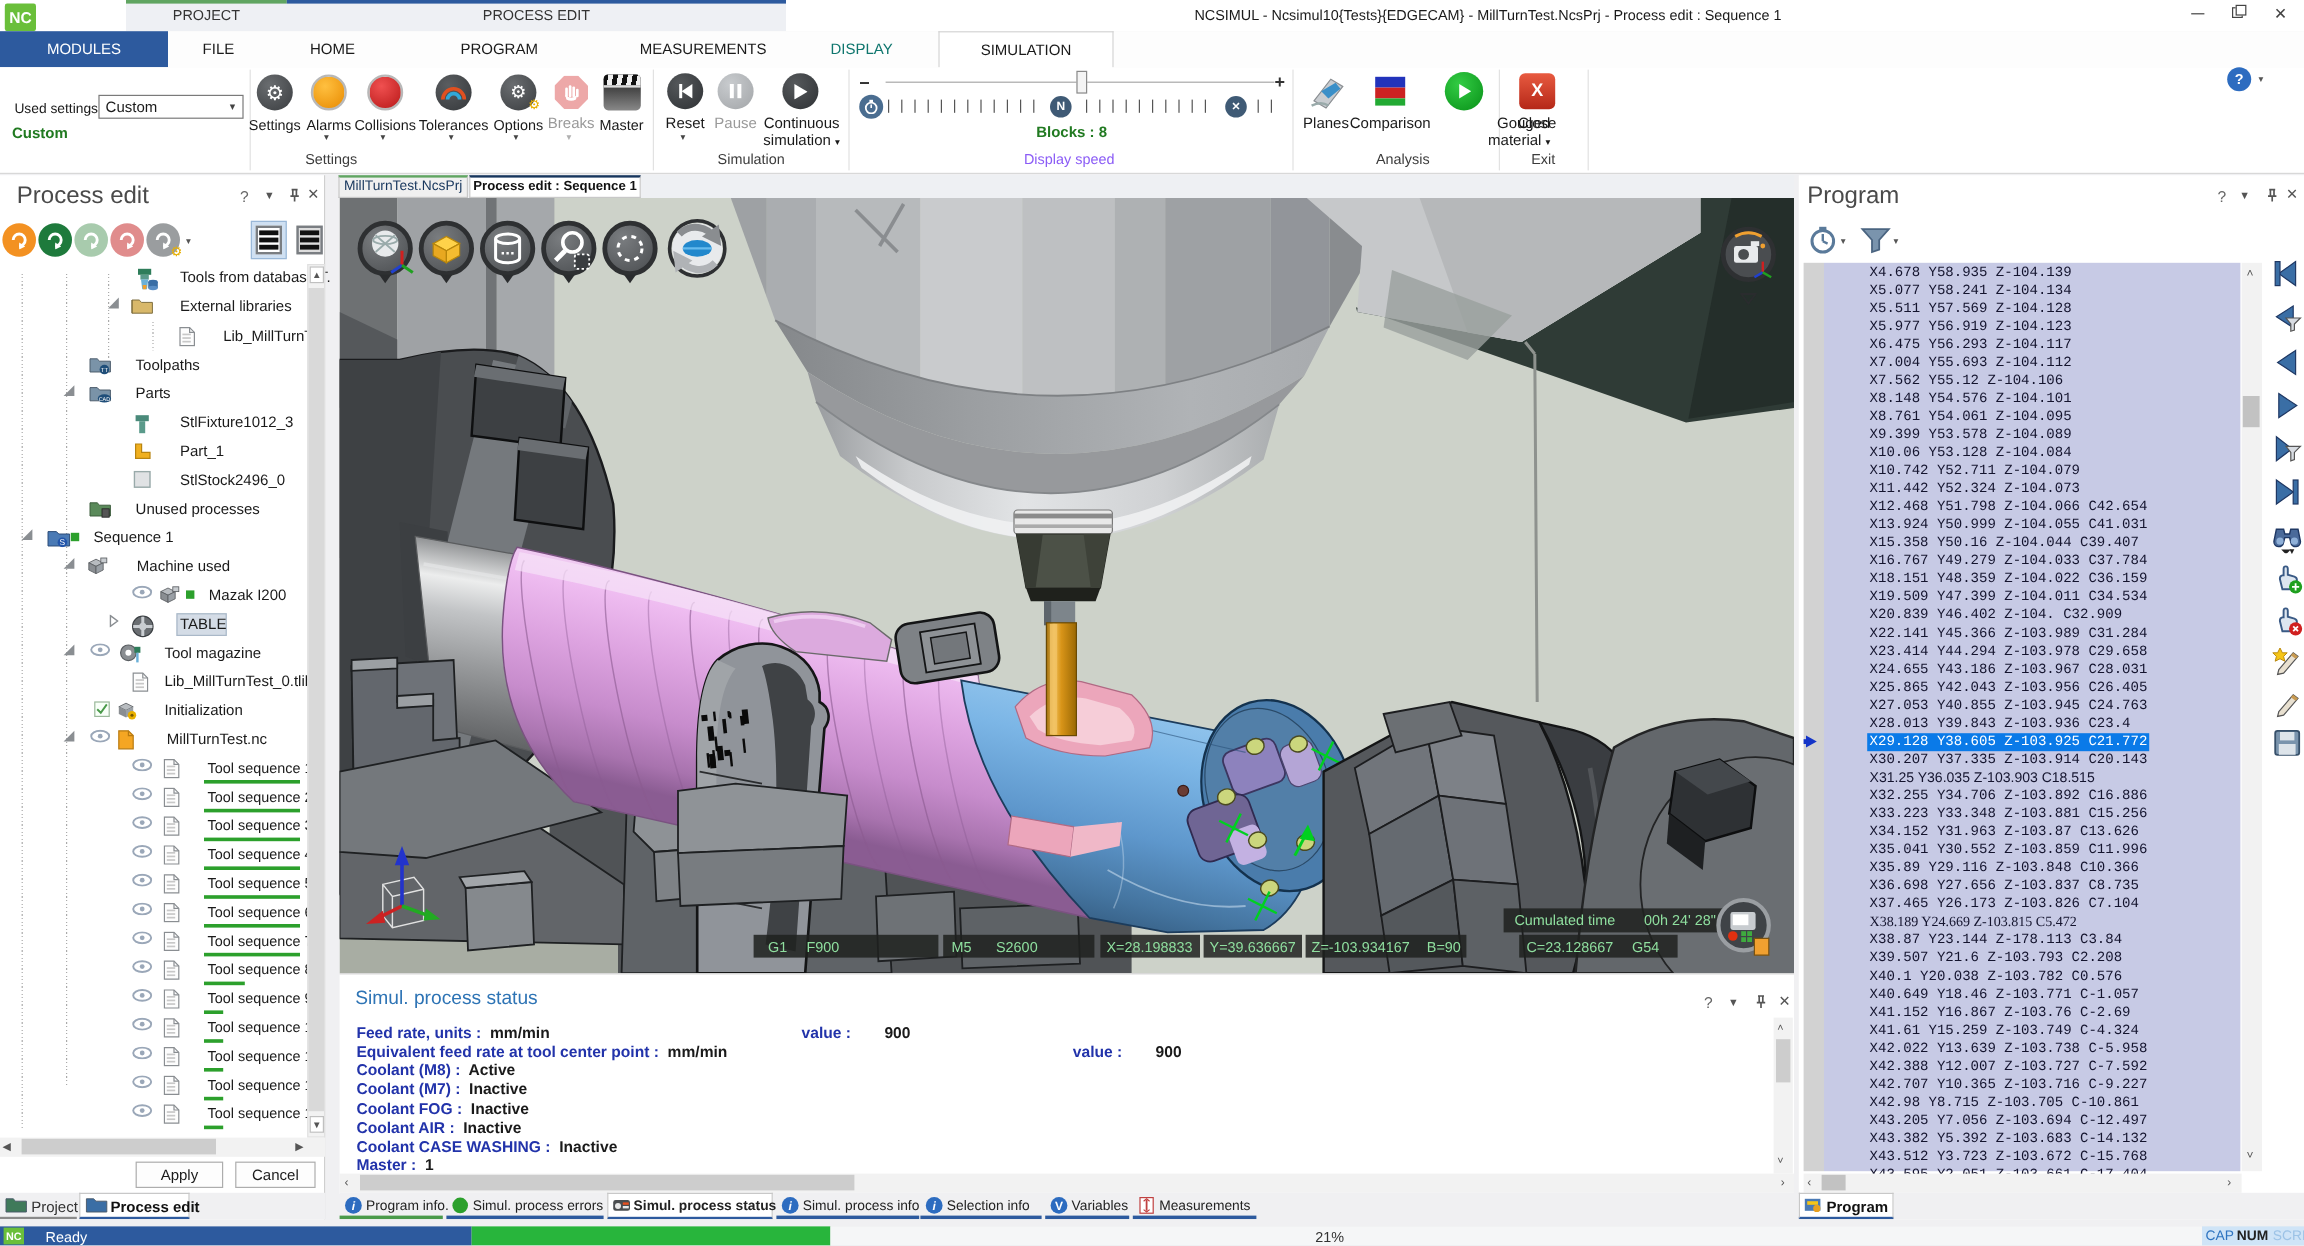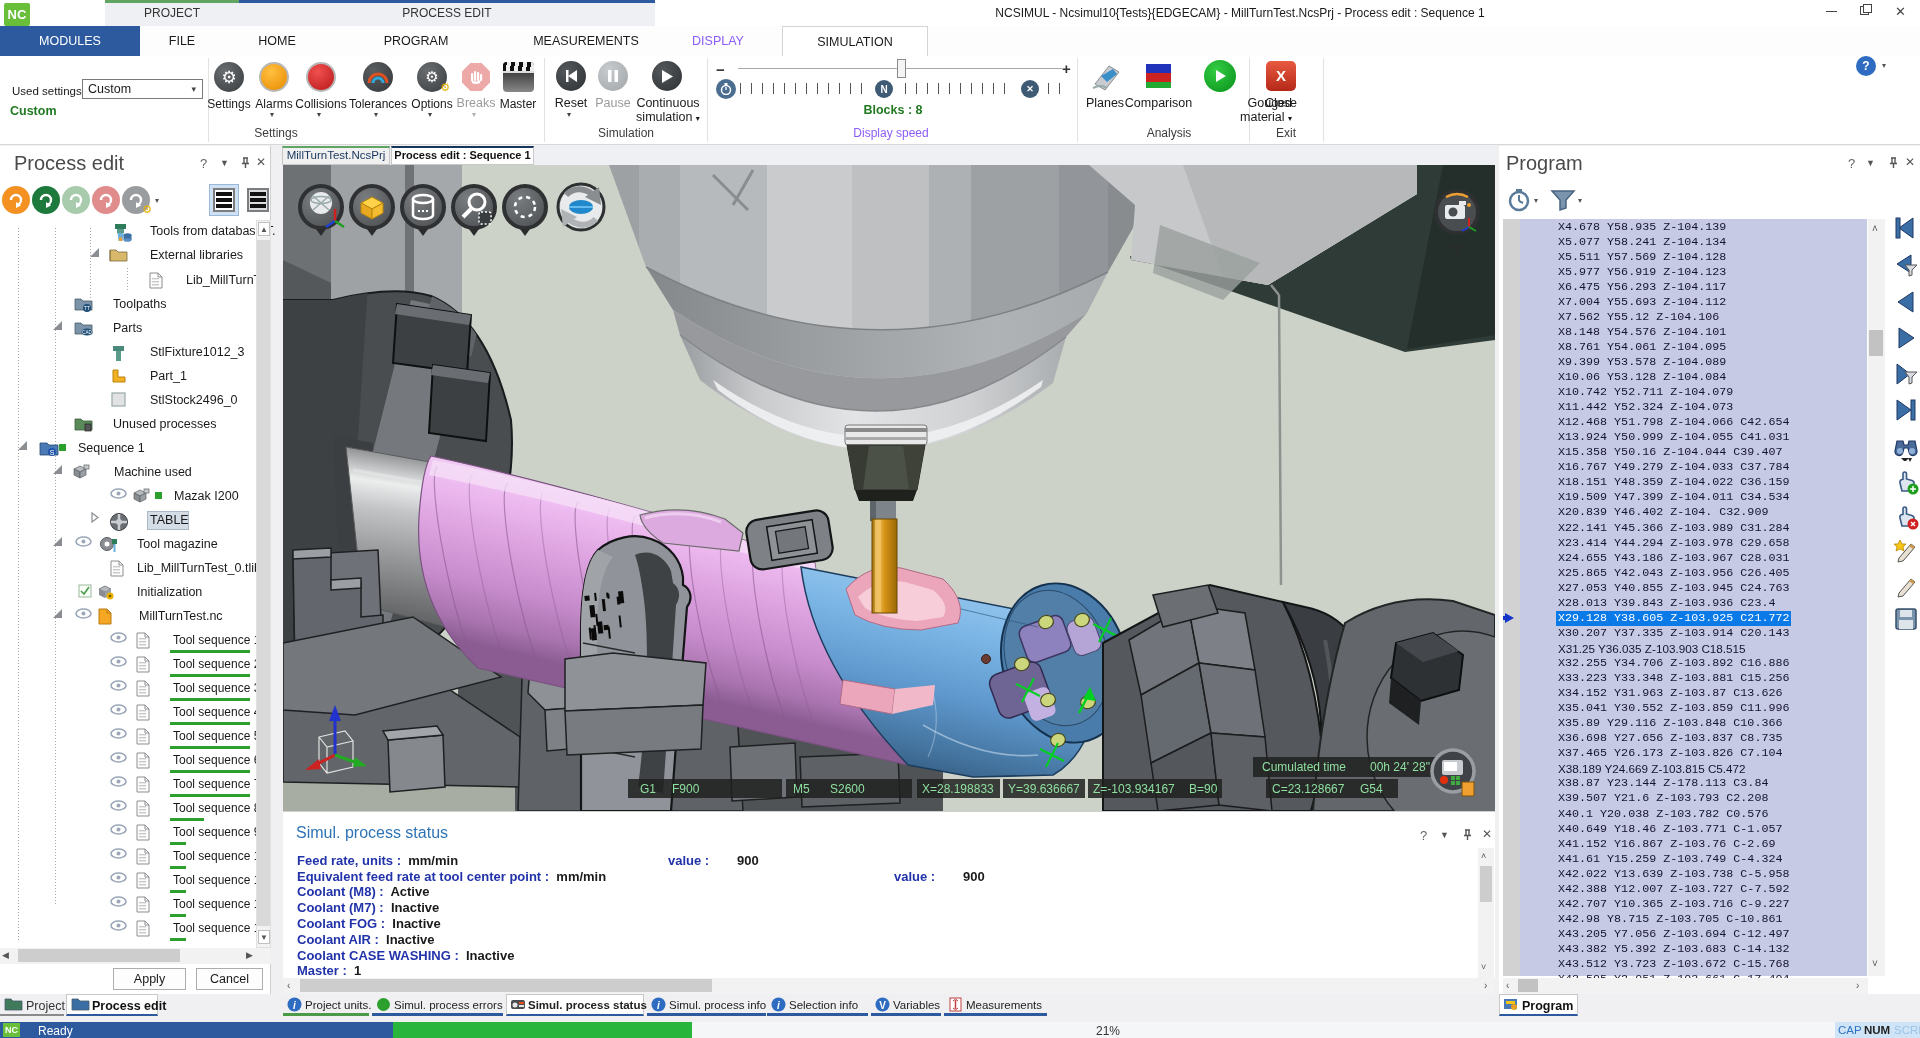--- a/index.html
+++ b/index.html
@@ -18,21 +18,21 @@
 <div class="a" style="left:1826px;top:11px;width:11px;height:1px;background:#444"></div>
 <div class="a" style="left:1860px;top:6px;width:9px;height:9px;border:1px solid #444;background:#fff"></div>
 <div class="a" style="left:1863px;top:4px;width:9px;height:9px;border:1px solid #444;background:#fff"></div>
 <div class="a" style="left:1895px;top:4px;font-size:13px;color:#444">✕</div>
 <div class="a" style="left:0;top:26px;width:1920px;height:30px;background:#fdfdfd"></div>
 <div class="a" style="left:0;top:26px;width:140px;height:30px;background:#2d5a9e;color:#fff;text-align:center;line-height:30px;font-size:12.5px">MODULES</div>
 <div class="a" style="left:112px;top:26px;width:140px;height:30px;text-align:center;line-height:30px;font-size:12.5px;color:#1a1a1a">FILE</div>
 <div class="a" style="left:207px;top:26px;width:140px;height:30px;text-align:center;line-height:30px;font-size:12.5px;color:#1a1a1a">HOME</div>
 <div class="a" style="left:346px;top:26px;width:140px;height:30px;text-align:center;line-height:30px;font-size:12.5px;color:#1a1a1a">PROGRAM</div>
 <div class="a" style="left:516px;top:26px;width:140px;height:30px;text-align:center;line-height:30px;font-size:12.5px;color:#1a1a1a">MEASUREMENTS</div>
-<div class="a" style="left:648px;top:26px;width:140px;height:30px;text-align:center;line-height:30px;font-size:12.5px;color:#8b5cf6">DISPLAY</div>
+<div class="a" style="left:648px;top:26px;width:140px;height:30px;text-align:center;line-height:30px;font-size:12.5px;color:#0f766e">DISPLAY</div>
 <div class="a" style="left:782px;top:26px;width:146px;height:31px;background:#fff;border:1px solid #d4d4d4;border-bottom:none;text-align:center;line-height:30px;font-size:12.5px;color:#1a1a1a">SIMULATION</div>
 <div class="a" style="left:0;top:56px;width:1920px;height:89px;background:#fff;border-bottom:1px solid #d8d8d8"></div>
 <div class="a" style="left:208px;top:58px;width:1px;height:84px;background:#e2e2e2"></div>
 <div class="a" style="left:544px;top:58px;width:1px;height:84px;background:#e2e2e2"></div>
 <div class="a" style="left:707px;top:58px;width:1px;height:84px;background:#e2e2e2"></div>
 <div class="a" style="left:1077px;top:58px;width:1px;height:84px;background:#e2e2e2"></div>
 <div class="a" style="left:1249px;top:58px;width:1px;height:84px;background:#e2e2e2"></div>
 <div class="a" style="left:1323px;top:58px;width:1px;height:84px;background:#e2e2e2"></div>
 <div class="a" style="left:12px;top:85px;font-size:11.5px">Used settings</div>
 <div class="a" style="left:82px;top:79px;width:121px;height:20px;background:#fff;border:1px solid #7a7a7a;font-size:12.5px;line-height:18px;padding-left:5px">Custom<span style="position:absolute;right:6px;top:0;color:#444;font-size:9px">▾</span></div>
@@ -943,21 +943,21 @@
 <div class="a" style="left:283px;top:978px;width:1212px;height:16px;background:#f2f2f2"></div>
 <div class="a" style="left:287px;top:980px;font-size:10px;color:#555">‹</div>
 <div class="a" style="left:1484px;top:980px;font-size:10px;color:#555">›</div>
 <div class="a" style="left:300px;top:979px;width:412px;height:13px;background:#cdcdcd"></div>
 <div class="a" style="left:283px;top:994px;width:1212px;height:22px;background:#f0f0f2"></div>
 <div class="a" style="left:283px;top:1013px;width:86px;height:3px;background:#4a9a4a"></div>
 <div class="a" style="left:287px;top:997px;width:15px;height:15px"><svg width="15" height="15">
       <circle cx="7.5" cy="7.5" r="7" fill="#2d6cc0"></circle>
       <text x="7.5" y="11.5" font-size="10" font-style="italic" font-weight="bold" fill="#fff" text-anchor="middle">i</text>
     </svg></div>
-<div class="a" style="left:305px;top:999px;font-size:11.5px;color:#222;;white-space:nowrap">Project units.</div>
+<div class="a" style="left:305px;top:999px;font-size:11.5px;color:#222;;white-space:nowrap">Program info.</div>
 <div class="a" style="left:372px;top:1013px;width:131px;height:3px;background:#2d5a9e"></div>
 <div class="a" style="left:376px;top:997px;width:15px;height:15px"><svg width="15" height="15">
       <circle cx="7.5" cy="7.5" r="6.5" fill="#2ca02c"></circle>
     </svg></div>
 <div class="a" style="left:394px;top:999px;font-size:11.5px;color:#222;;white-space:nowrap">Simul. process errors</div>
 <div class="a" style="left:506px;top:994px;width:138px;height:22px;background:#fff;border:1px solid #c8c8c8;border-bottom:2px solid #2d5a9e"></div>
 <div class="a" style="left:510px;top:997px;width:15px;height:15px"><svg width="16" height="15">
       <rect x="1" y="3" width="14" height="9" rx="2" fill="#4a4d50"></rect>
       <circle cx="5" cy="8" r="2.5" fill="#e8e8e8"></circle>
       <rect x="9" y="5" width="5" height="2" fill="#e85020"></rect>
@@ -1043,21 +1043,21 @@
 <div class="a" style="left:1503px;top:615.8px;width:6px;height:4px;background:#1535c8"></div>
 <div class="a" style="left:1558px;top:625.9px;height:15px;color:#14142e;font-family:Liberation Mono,monospace;font-size:11.7px;line-height:15px;white-space:pre">X30.207 Y37.335 Z-103.914 C20.143</div>
 <div class="a" style="left:1558px;top:640.9px;height:15px;color:#14142e;font-family:Liberation Sans, sans-serif;font-size:11.7px;line-height:15px;white-space:pre">X31.25 Y36.035 Z-103.903 C18.515</div>
 <div class="a" style="left:1558px;top:656.0px;height:15px;color:#14142e;font-family:Liberation Mono,monospace;font-size:11.7px;line-height:15px;white-space:pre">X32.255 Y34.706 Z-103.892 C16.886</div>
 <div class="a" style="left:1558px;top:671.0px;height:15px;color:#14142e;font-family:Liberation Mono,monospace;font-size:11.7px;line-height:15px;white-space:pre">X33.223 Y33.348 Z-103.881 C15.256</div>
 <div class="a" style="left:1558px;top:686.0px;height:15px;color:#14142e;font-family:Liberation Mono,monospace;font-size:11.7px;line-height:15px;white-space:pre">X34.152 Y31.963 Z-103.87 C13.626</div>
 <div class="a" style="left:1558px;top:701.1px;height:15px;color:#14142e;font-family:Liberation Mono,monospace;font-size:11.7px;line-height:15px;white-space:pre">X35.041 Y30.552 Z-103.859 C11.996</div>
 <div class="a" style="left:1558px;top:716.2px;height:15px;color:#14142e;font-family:Liberation Mono,monospace;font-size:11.7px;line-height:15px;white-space:pre">X35.89 Y29.116 Z-103.848 C10.366</div>
 <div class="a" style="left:1558px;top:731.2px;height:15px;color:#14142e;font-family:Liberation Mono,monospace;font-size:11.7px;line-height:15px;white-space:pre">X36.698 Y27.656 Z-103.837 C8.735</div>
 <div class="a" style="left:1558px;top:746.2px;height:15px;color:#14142e;font-family:Liberation Mono,monospace;font-size:11.7px;line-height:15px;white-space:pre">X37.465 Y26.173 Z-103.826 C7.104</div>
-<div class="a" style="left:1558px;top:761.3px;height:15px;color:#14142e;font-family:Liberation Sans, sans-serif;font-size:11.7px;line-height:15px;white-space:pre">X38.189 Y24.669 Z-103.815 C5.472</div>
+<div class="a" style="left:1558px;top:761.3px;height:15px;color:#14142e;font-family:Liberation Serif, serif;font-size:11.7px;line-height:15px;white-space:pre">X38.189 Y24.669 Z-103.815 C5.472</div>
 <div class="a" style="left:1558px;top:776.4px;height:15px;color:#14142e;font-family:Liberation Mono,monospace;font-size:11.7px;line-height:15px;white-space:pre">X38.87 Y23.144 Z-178.113 C3.84</div>
 <div class="a" style="left:1558px;top:791.4px;height:15px;color:#14142e;font-family:Liberation Mono,monospace;font-size:11.7px;line-height:15px;white-space:pre">X39.507 Y21.6 Z-103.793 C2.208</div>
 <div class="a" style="left:1558px;top:806.5px;height:15px;color:#14142e;font-family:Liberation Mono,monospace;font-size:11.7px;line-height:15px;white-space:pre">X40.1 Y20.038 Z-103.782 C0.576</div>
 <div class="a" style="left:1558px;top:821.5px;height:15px;color:#14142e;font-family:Liberation Mono,monospace;font-size:11.7px;line-height:15px;white-space:pre">X40.649 Y18.46 Z-103.771 C-1.057</div>
 <div class="a" style="left:1558px;top:836.6px;height:15px;color:#14142e;font-family:Liberation Mono,monospace;font-size:11.7px;line-height:15px;white-space:pre">X41.152 Y16.867 Z-103.76 C-2.69</div>
 <div class="a" style="left:1558px;top:851.6px;height:15px;color:#14142e;font-family:Liberation Mono,monospace;font-size:11.7px;line-height:15px;white-space:pre">X41.61 Y15.259 Z-103.749 C-4.324</div>
 <div class="a" style="left:1558px;top:866.6px;height:15px;color:#14142e;font-family:Liberation Mono,monospace;font-size:11.7px;line-height:15px;white-space:pre">X42.022 Y13.639 Z-103.738 C-5.958</div>
 <div class="a" style="left:1558px;top:881.7px;height:15px;color:#14142e;font-family:Liberation Mono,monospace;font-size:11.7px;line-height:15px;white-space:pre">X42.388 Y12.007 Z-103.727 C-7.592</div>
 <div class="a" style="left:1558px;top:896.8px;height:15px;color:#14142e;font-family:Liberation Mono,monospace;font-size:11.7px;line-height:15px;white-space:pre">X42.707 Y10.365 Z-103.716 C-9.227</div>
 <div class="a" style="left:1558px;top:911.8px;height:15px;color:#14142e;font-family:Liberation Mono,monospace;font-size:11.7px;line-height:15px;white-space:pre">X42.98 Y8.715 Z-103.705 C-10.861</div>

